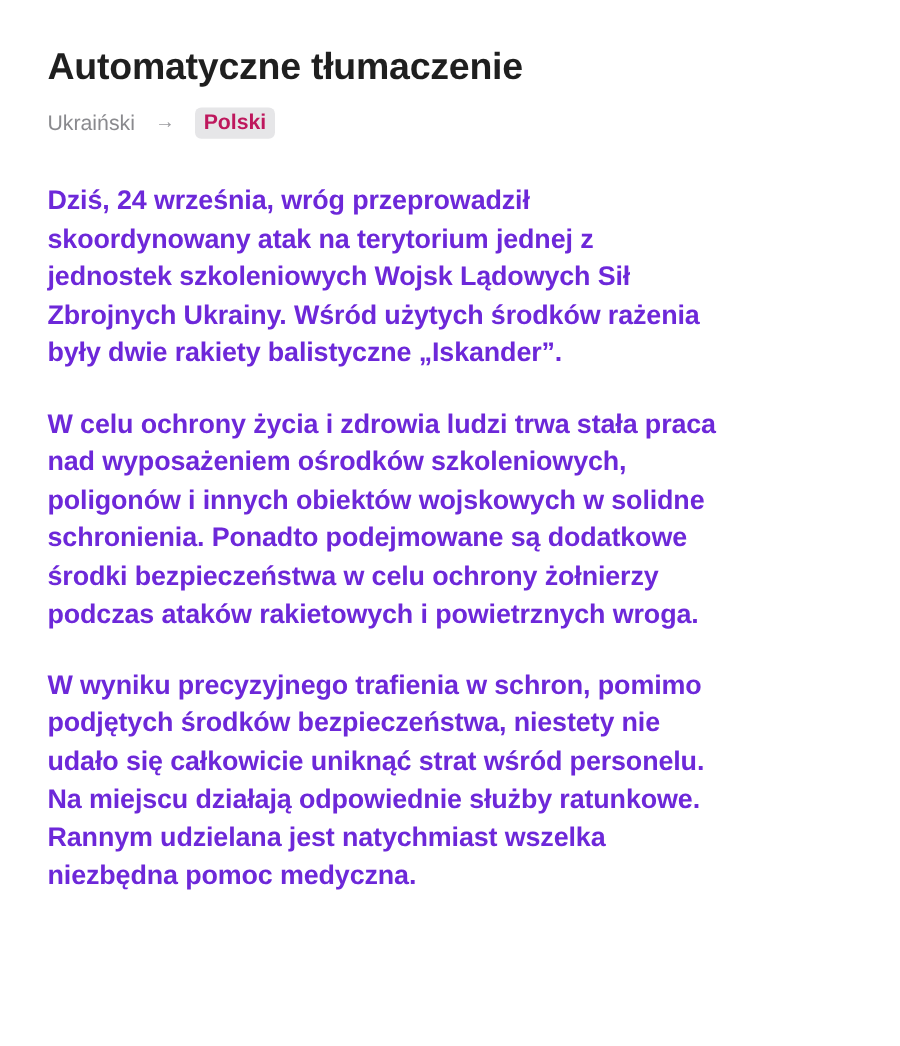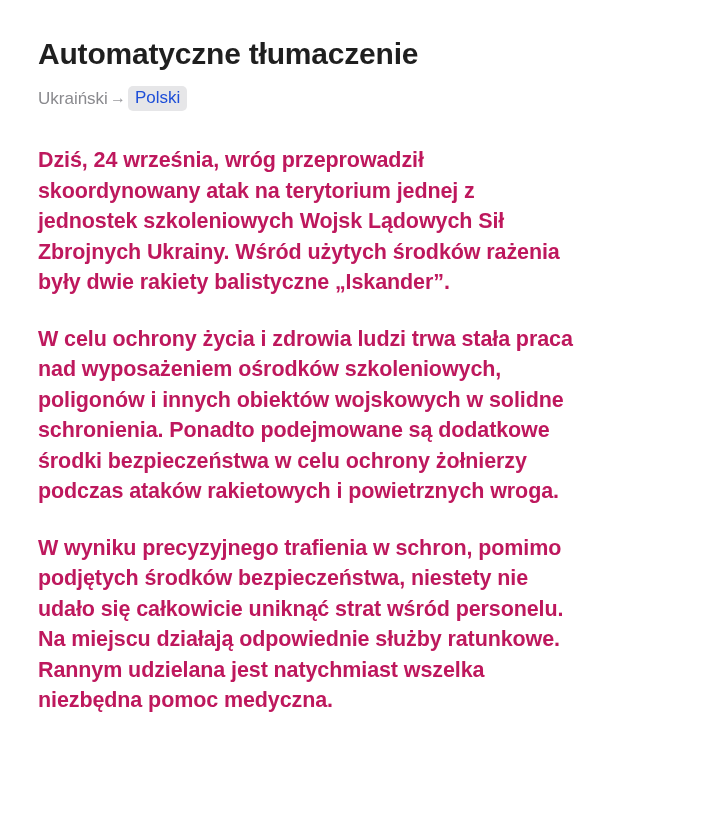--- a/index.html
+++ b/index.html
@@ -27,50 +27,50 @@
     font-weight: bold;
     color: #1f1f1f;
     letter-spacing: -0.2px;
     line-height: 1.2;
     margin: 0 0 0 0;
     padding-top: 8px;
   }
   .lang-row {
     display: flex;
     align-items: center;
-    gap: 2px;
+    gap: 16px;
     margin-top: 14px;
     margin-bottom: 4px;
   }
   .lang-source {
     font-size: 17px;
     color: #8a8a8e;
     font-weight: normal;
   }
   .lang-arrow {
     font-size: 16px;
     color: #9a9a9e;
     line-height: 1;
     padding-bottom: 1px;
   }
   .lang-target {
     font-size: 17px;
-    color: #1d4ed8;
+    color: #be185d;
     background: #e6e6e8;
     border-radius: 5px;
     padding: 2px 7px 3px 7px;
-    font-weight: normal;
+    font-weight: bold;
   }
   .body-text {
     margin-top: 34px;
   }
   .para {
     font-size: 21.5px;
     font-weight: bold;
-    color: #be185d;
+    color: #6d28d9;
     line-height: 1.42;
     margin: 0 0 26px 0;
     letter-spacing: -0.1px;
   }
   .para:last-child {
     margin-bottom: 0;
   }
 </style>
 </head>
 <body>

